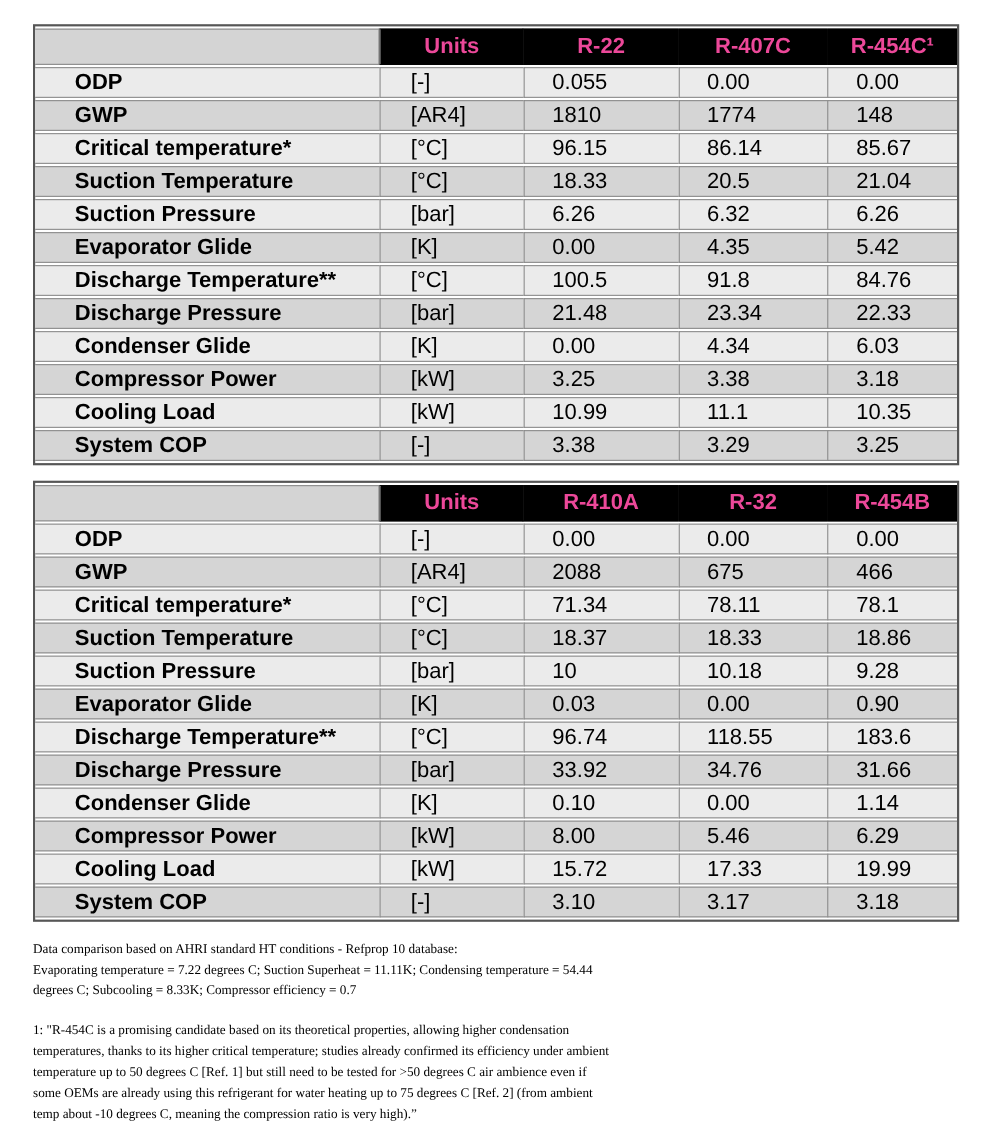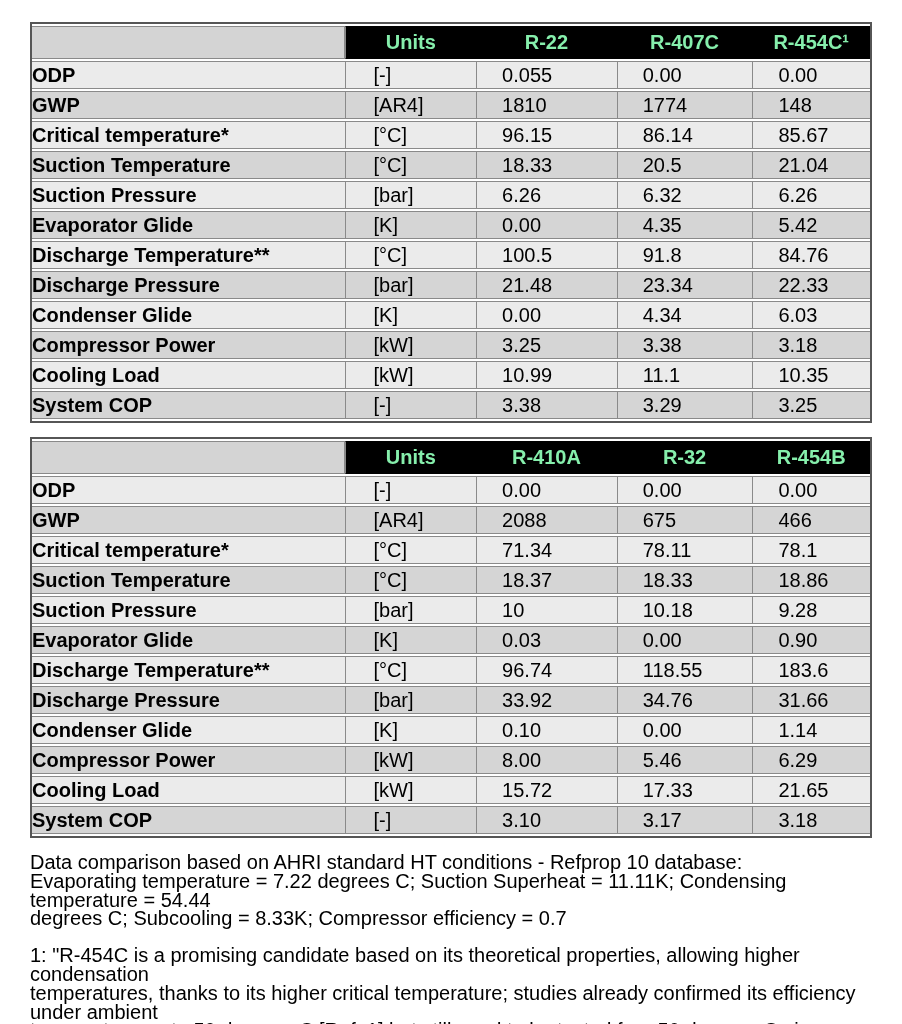--- a/index.html
+++ b/index.html
@@ -37,49 +37,50 @@
     font-size: 20px;
     line-height: 26px;
     white-space: nowrap;
     overflow: hidden;
     padding: 0;
     vertical-align: middle;
   }
   th { height: 31px; line-height: 31px; }
   th.head {
     background: #000000;
-    color: #86efac;
+    color: #ec4899;
     font-weight: 700;
     text-align: center;
     border: 1px solid #000000;
   }
   th.head:nth-child(2) { border-left: 1px solid #8a8a8a; }
   th.corner {
     background: #d4d4d4;
     border: 1px solid #8a8a8a;
     border-left: none;
   }
   td {
     border-top: 1px solid #8a8a8a;
     border-bottom: 1px solid #8a8a8a;
     border-left: 1px solid #8a8a8a;
   }
   td:first-child { border-left: none; }
-  td.label { font-weight: 700; }
+  td.label { font-weight: 700; padding-left: 36px; }
   td.unit  { padding-left: 27px; }
   td.value { padding-left: 25px; }
   tbody tr:nth-child(odd)  td { background: #ebebeb; }
   tbody tr:nth-child(even) td { background: #d5d5d5; }
 
   .footnote {
     width: 842px;
     margin: 0;
-    font-size: 20px;
+    font-size: 12px;
     line-height: 18.8px;
     white-space: pre-line;
+    font-family: Liberation Serif, serif;
   }
   .footnote.first  { margin-top: 15px; }
   .footnote.second { margin-top: 18px; }
 </style>
 </head>
 <body>
 
 <div class="page">
 
   <table class="data-table">
@@ -273,21 +274,21 @@
           <td class="unit">[kW]</td>
           <td class="value">8.00</td>
           <td class="value">5.46</td>
           <td class="value">6.29</td>
         </tr>
         <tr>
           <td class="label">Cooling Load</td>
           <td class="unit">[kW]</td>
           <td class="value">15.72</td>
           <td class="value">17.33</td>
-          <td class="value">21.65</td>
+          <td class="value">19.99</td>
         </tr>
         <tr>
           <td class="label">System COP</td>
           <td class="unit">[-]</td>
           <td class="value">3.10</td>
           <td class="value">3.17</td>
           <td class="value">3.18</td>
         </tr>
       </tbody>
     </table>

